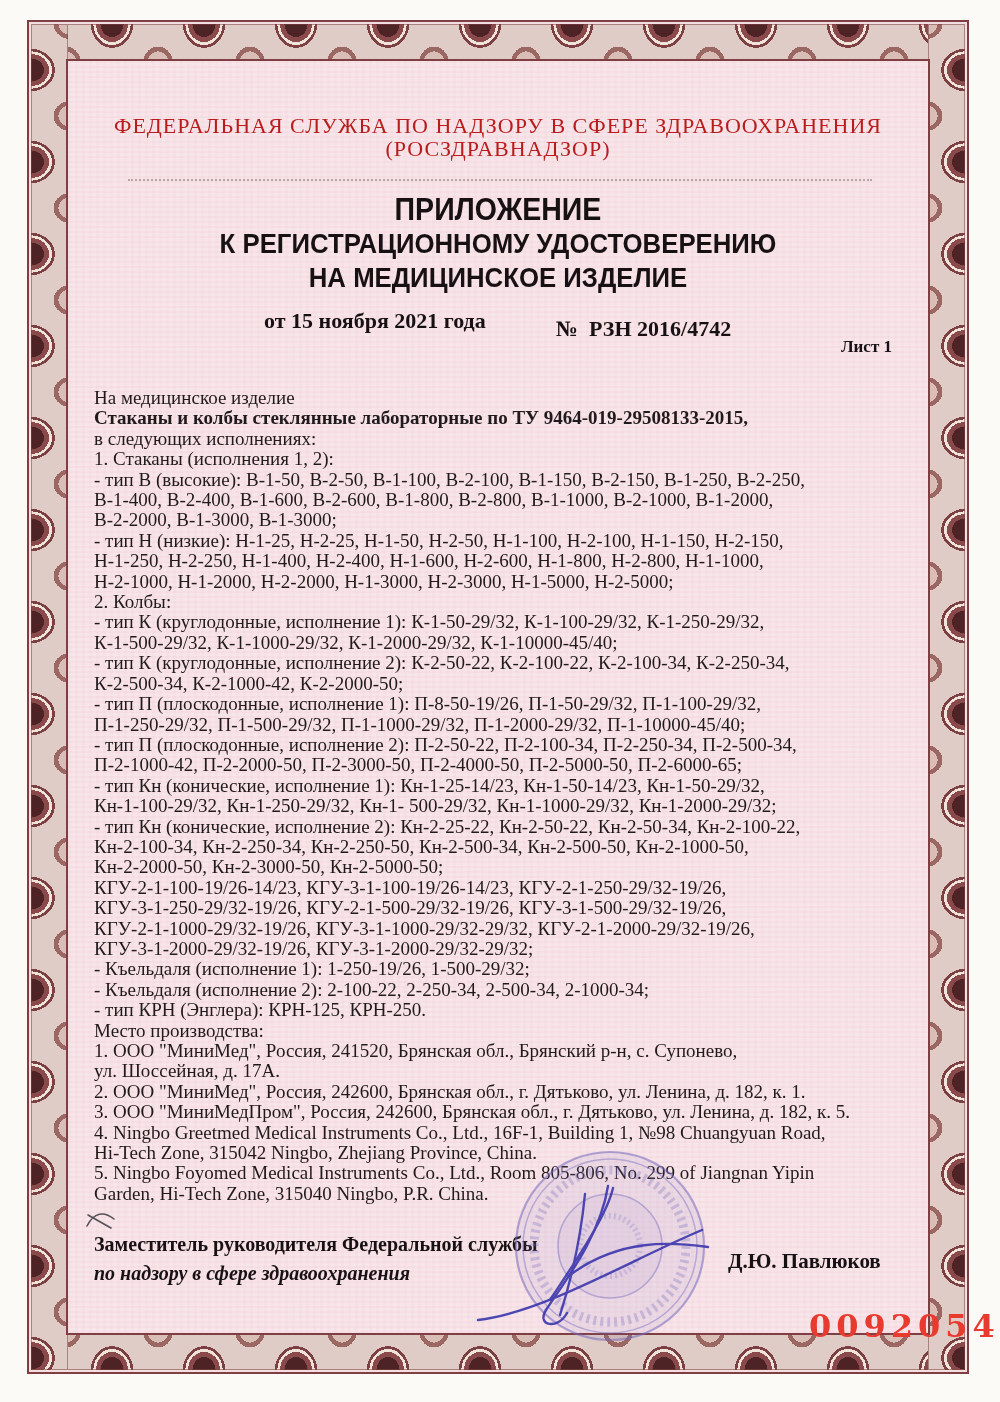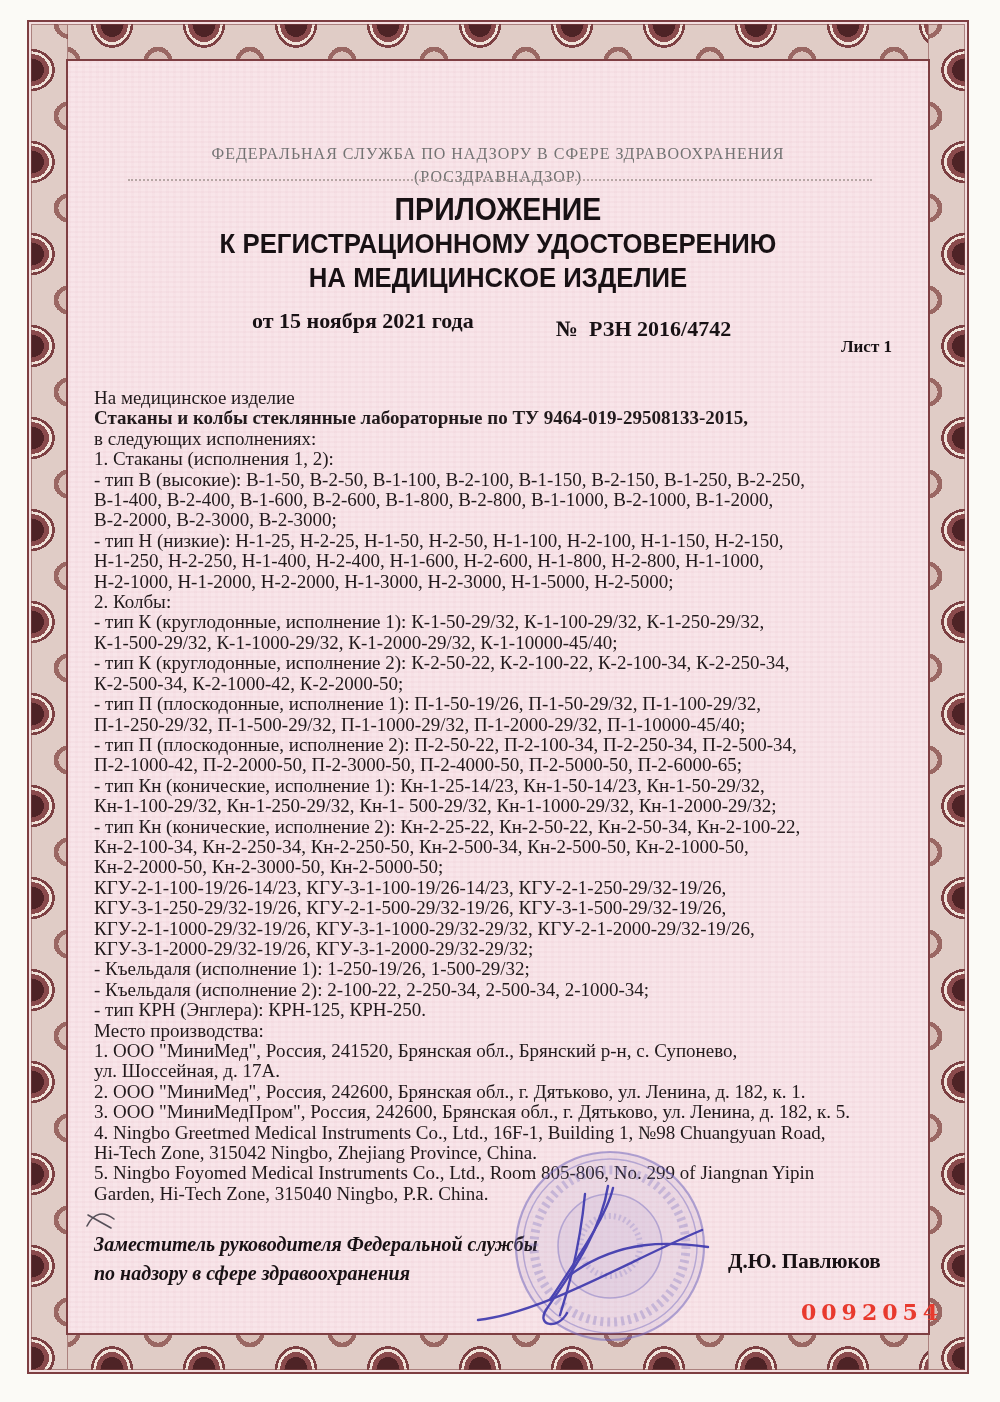--- a/index.html
+++ b/index.html
@@ -31,33 +31,33 @@
       radial-gradient(ellipse 30px 26px at -3px 50%,#d8beb7 0 42%,#9a6763 42% 58%,rgba(0,0,0,0) 58%);
     background-size:37px 92px;background-position:0 0,0 46px;background-repeat:repeat-y;}
   .frame-inner{position:absolute;left:66px;top:59px;right:70px;bottom:67px;border:2px solid #7e3e42;background:#f8e5e9;}
   .texture{position:absolute;left:68px;top:61px;right:72px;bottom:69px;pointer-events:none;
     background:
       repeating-linear-gradient(0deg,rgba(214,150,168,.07) 0 2px,rgba(0,0,0,0) 2px 5px),
       repeating-linear-gradient(90deg,rgba(214,150,168,.05) 0 3px,rgba(0,0,0,0) 3px 7px);}
 
   
   .centered{position:absolute;left:71px;width:854px;text-align:center;margin:0;}
-  .hdr{font-size:16px;letter-spacing:1px;color:#737373;font-weight:400;margin-top:32px;}
+  .hdr{font-size:22px;letter-spacing:1px;color:#b91c1c;font-weight:400;}
   .dotted{position:absolute;left:128px;top:179px;width:744px;border-top:2px dotted #a1928e;opacity:.75;}
   .ttl{font-family:"Liberation Sans",sans-serif;font-weight:700;color:#181114;transform:scaleX(.92);transform-origin:center;}
   .t1{top:192px;font-size:31px;}
   .t2{top:228px;font-size:28px;}
   .t3{top:262px;font-size:28px;}
   .meta{position:absolute;margin:0;font-weight:700;font-size:22px;color:#181114;}
   .sheet{position:absolute;margin:0;right:108px;top:337px;font-weight:700;font-size:17px;color:#181114;}
   .body-block{position:absolute;left:94px;top:388px;width:832px;}
   .body-block p{margin:0;font-size:19px;line-height:20.4px;color:#211a1c;white-space:nowrap;}
   .body-block p.bold{font-weight:700;}
   .sig{position:absolute;margin:0;font-weight:700;font-size:20px;color:#181114;white-space:nowrap;}
-  .serial{position:absolute;left:793px;top:1291px;margin:8px;font-family:"DejaVu Serif",serif;font-weight:700;font-size:22px;letter-spacing:5px;color:#e83a2e;}
+  .serial{position:absolute;left:793px;top:1291px;margin:16px;font-family:"DejaVu Serif",serif;font-weight:700;font-size:32px;letter-spacing:5px;color:#e83a2e;}
   .stamp-wrap{position:absolute;left:450px;top:1120px;width:340px;height:240px;pointer-events:none;}
   .penmark{position:absolute;left:84px;top:1206px;width:34px;height:28px;pointer-events:none;}
 </style>
 </head>
 <body>
 
 <div id="page">
 
   <div class="paper"></div>
   <div class="frame-outer"></div>
@@ -69,41 +69,41 @@
   <div class="texture"></div>
 
   <p class="centered hdr" style="top:113px;">ФЕДЕРАЛЬНАЯ СЛУЖБА ПО НАДЗОРУ В СФЕРЕ ЗДРАВООХРАНЕНИЯ</p>
   <p class="centered hdr" style="top:136px;text-align:center;">(РОСЗДРАВНАДЗОР)</p>
   <div class="dotted"></div>
 
   <p class="centered ttl t1">ПРИЛОЖЕНИЕ</p>
   <p class="centered ttl t2">К РЕГИСТРАЦИОННОМУ УДОСТОВЕРЕНИЮ</p>
   <p class="centered ttl t3">НА МЕДИЦИНСКОЕ ИЗДЕЛИЕ</p>
 
-  <p class="meta" style="left:252px;top:308px;">от 15 ноября 2021 года</p>
+  <p class="meta" style="left:264px;top:308px;">от 15 ноября 2021 года</p>
   <p class="meta" style="left:556px;top:316px;">№&nbsp; РЗН 2016/4742</p>
   <p class="sheet">Лист 1</p>
 
   <div class="body-block">
     <p>На медицинское изделие</p>
     <p class="bold">Стаканы и колбы стеклянные лабораторные по ТУ 9464-019-29508133-2015,</p>
     <p>в следующих исполнениях:</p>
     <p>1. Стаканы (исполнения 1, 2):</p>
     <p>- тип В (высокие): В-1-50, В-2-50, В-1-100, В-2-100, В-1-150, В-2-150, В-1-250, В-2-250,</p>
     <p>В-1-400, В-2-400, В-1-600, В-2-600, В-1-800, В-2-800, В-1-1000, В-2-1000, В-1-2000,</p>
-    <p>В-2-2000, В-2-3000, В-2-3000;</p>
+    <p>В-2-2000, В-1-3000, В-1-3000;</p>
     <p>- тип Н (низкие): Н-1-25, Н-2-25, Н-1-50, Н-2-50, Н-1-100, Н-2-100, Н-1-150, Н-2-150,</p>
     <p>Н-1-250, Н-2-250, Н-1-400, Н-2-400, Н-1-600, Н-2-600, Н-1-800, Н-2-800, Н-1-1000,</p>
     <p>Н-2-1000, Н-1-2000, Н-2-2000, Н-1-3000, Н-2-3000, Н-1-5000, Н-2-5000;</p>
     <p>2. Колбы:</p>
     <p>- тип К (круглодонные, исполнение 1): К-1-50-29/32, К-1-100-29/32, К-1-250-29/32,</p>
     <p>К-1-500-29/32, К-1-1000-29/32, К-1-2000-29/32, К-1-10000-45/40;</p>
     <p>- тип К (круглодонные, исполнение 2): К-2-50-22, К-2-100-22, К-2-100-34, К-2-250-34,</p>
     <p>К-2-500-34, К-2-1000-42, К-2-2000-50;</p>
-    <p>- тип П (плоскодонные, исполнение 1): П-1-50-19/26, П-1-50-29/32, П-1-100-29/32,</p>
+    <p>- тип П (плоскодонные, исполнение 1): П-8-50-19/26, П-1-50-29/32, П-1-100-29/32,</p>
     <p>П-1-250-29/32, П-1-500-29/32, П-1-1000-29/32, П-1-2000-29/32, П-1-10000-45/40;</p>
     <p>- тип П (плоскодонные, исполнение 2): П-2-50-22, П-2-100-34, П-2-250-34, П-2-500-34,</p>
     <p>П-2-1000-42, П-2-2000-50, П-2-3000-50, П-2-4000-50, П-2-5000-50, П-2-6000-65;</p>
     <p>- тип Кн (конические, исполнение 1): Кн-1-25-14/23, Кн-1-50-14/23, Кн-1-50-29/32,</p>
     <p>Кн-1-100-29/32, Кн-1-250-29/32, Кн-1- 500-29/32, Кн-1-1000-29/32, Кн-1-2000-29/32;</p>
     <p>- тип Кн (конические, исполнение 2): Кн-2-25-22, Кн-2-50-22, Кн-2-50-34, Кн-2-100-22,</p>
     <p>Кн-2-100-34, Кн-2-250-34, Кн-2-250-50, Кн-2-500-34, Кн-2-500-50, Кн-2-1000-50,</p>
     <p>Кн-2-2000-50, Кн-2-3000-50, Кн-2-5000-50;</p>
     <p>КГУ-2-1-100-19/26-14/23, КГУ-3-1-100-19/26-14/23, КГУ-2-1-250-29/32-19/26,</p>
     <p>КГУ-3-1-250-29/32-19/26, КГУ-2-1-500-29/32-19/26, КГУ-3-1-500-29/32-19/26,</p>
@@ -120,21 +120,21 @@
     <p>4. Ningbo Greetmed Medical Instruments Co., Ltd., 16F-1, Building 1, №98 Chuangyuan Road,</p>
     <p>Hi-Tech Zone, 315042 Ningbo, Zhejiang Province, China.</p>
     <p>5. Ningbo Foyomed Medical Instruments Co., Ltd., Room 805-806, No. 299 of Jiangnan Yipin</p>
     <p>Garden, Hi-Tech Zone, 315040 Ningbo, P.R. China.</p>
   </div>
 
   <svg class="penmark" viewBox="0 0 34 28">
     <path d="M 3 20 C 10 6 20 5 30 13 M 4 9 L 27 22" fill="none" stroke="#2d2a35" stroke-width="1.6" stroke-linecap="round" opacity=".8"></path>
   </svg>
 
-  <p class="sig" style="left:94px;top:1233px;font-style:italic;">Заместитель руководителя Федеральной службы</p>
+  <p class="sig" style="left:94px;top:1233px;">Заместитель руководителя Федеральной службы</p>
   <p class="sig" style="left:94px;top:1262px;font-style:italic;">по надзору в сфере здравоохранения</p>
   <p class="sig" style="left:728px;top:1249px;font-size:21px;">Д.Ю. Павлюков</p>
 
   <svg class="stamp-wrap" viewBox="0 0 340 240">
     <g opacity="1">
       <circle cx="160" cy="126" r="94" fill="rgba(130,120,200,0.10)" stroke="rgba(116,106,190,0.55)" stroke-width="2.2"></circle>
       <circle cx="160" cy="126" r="87" fill="none" stroke="rgba(116,106,190,0.45)" stroke-width="1.4"></circle>
       <circle cx="160" cy="126" r="76" fill="none" stroke="rgba(116,106,190,0.30)" stroke-width="9" stroke-dasharray="3 4"></circle>
       <circle cx="160" cy="126" r="52" fill="rgba(130,120,200,0.07)" stroke="rgba(116,106,190,0.45)" stroke-width="1.6"></circle>
       <circle cx="160" cy="126" r="30" fill="none" stroke="rgba(116,106,190,0.25)" stroke-width="6" stroke-dasharray="2 3"></circle>

